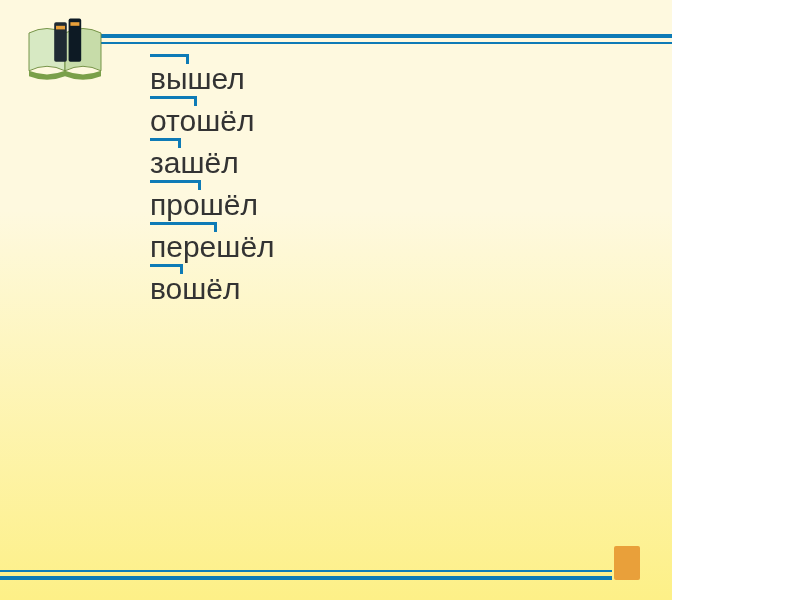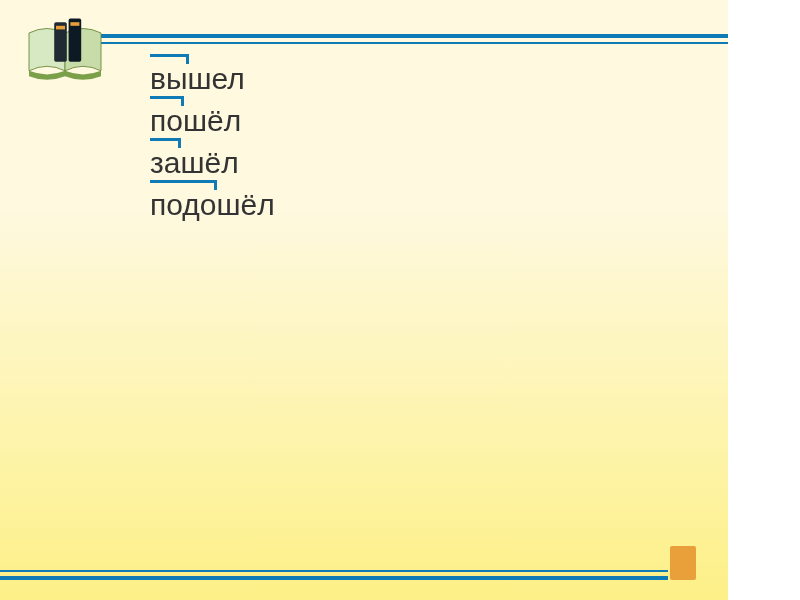--- a/index.html
+++ b/index.html
@@ -5,21 +5,21 @@
   html, body {
     margin: 0;
     padding: 0;
     width: 800px;
     height: 600px;
     overflow: hidden;
     font-family: Arial, sans-serif;
   }
   .slide {
     position: relative;
-    width: 728px;
+    width: 672px;
     height: 600px;
     background: linear-gradient(to bottom, #fef9df 0%, #fef9df 35%, #fdf087 100%);
   }
   
   .rule-top {
     position: absolute;
     top: 34px;
     left: 60px;
     right: 0;
     height: 4px;
@@ -128,22 +128,24 @@
       <rect x="38" y="18" width="14" height="44" rx="2" fill="#1f2a33"></rect>
       <rect x="54" y="14" width="14" height="48" rx="2" fill="#0d1a24"></rect>
       <rect x="40" y="22" width="10" height="4" fill="#e9a03a"></rect>
       <rect x="56" y="18" width="10" height="4" fill="#e9a03a"></rect>
     </svg>
   </div>
 
   <div class="word-list" id="word-list">
 
   <div class="word"><span class="prefix-mark"><span class="prefix-text">вы</span></span><span>шел</span></div>
-      <div class="word"><span class="prefix-mark"><span class="prefix-text">по</span></span><span>шёл</span></div>
+      <div class="word"><span class="prefix-mark"><span class="prefix-text">ото</span></span><span>шёл</span></div>
       <div class="word"><span class="prefix-mark"><span class="prefix-text">за</span></span><span>шёл</span></div>
-      <div class="word"><span class="prefix-mark"><span class="prefix-text">подо</span></span><span>шёл</span></div>
+      <div class="word"><span class="prefix-mark"><span class="prefix-text">про</span></span><span>шёл</span></div>
+      <div class="word"><span class="prefix-mark"><span class="prefix-text">пере</span></span><span>шёл</span></div>
+      <div class="word"><span class="prefix-mark"><span class="prefix-text">во</span></span><span>шёл</span></div>
     </div>
 
   <div class="rule-bot2"></div>
   <div class="rule-bot"></div>
   <div class="corner-block"></div>
 
 </div>
 
 </body></html>

